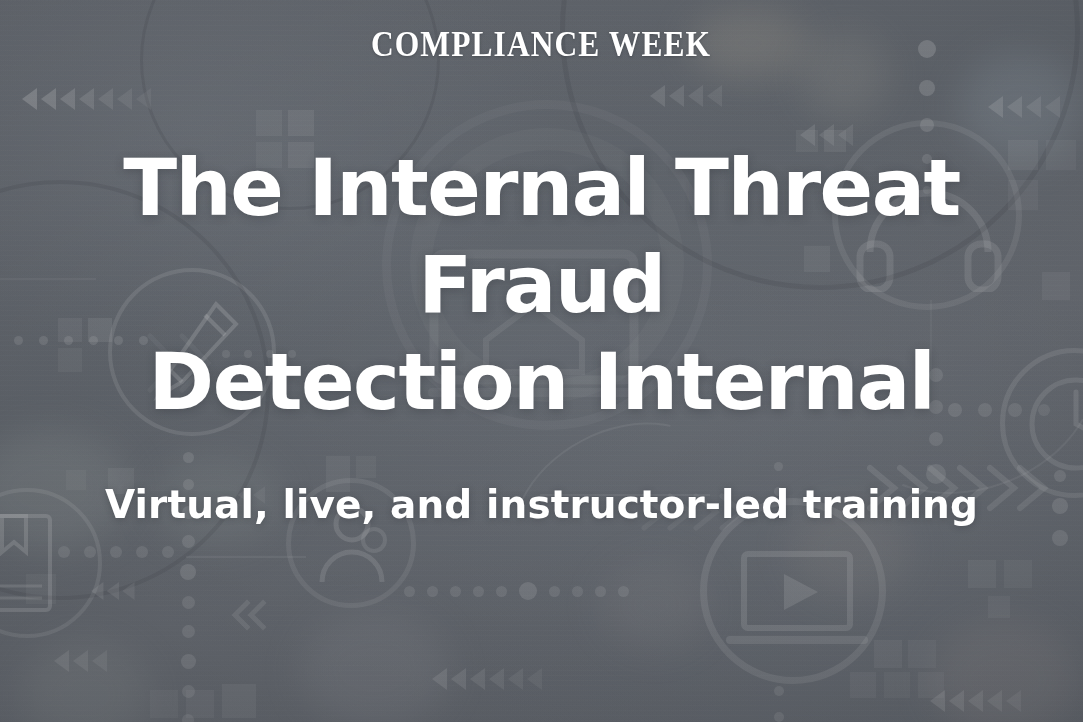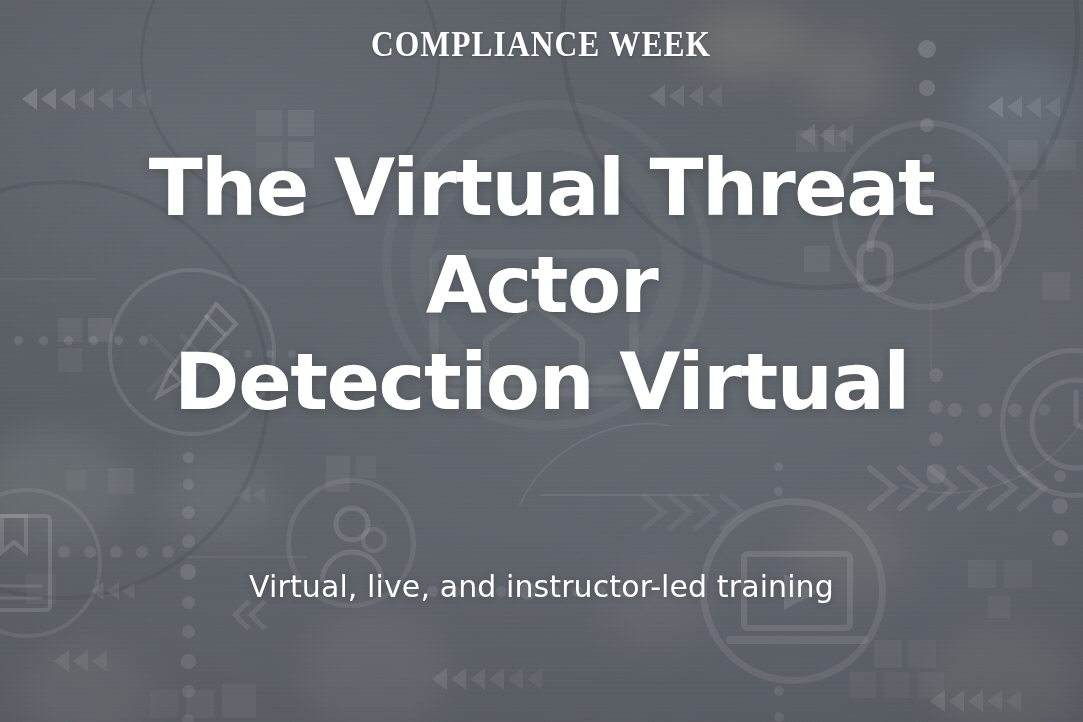--- a/index.html
+++ b/index.html
@@ -131,24 +131,23 @@
     font-weight: 700;
     font-size: 79px;
     line-height: 97px;
     letter-spacing: -1.5px;
     color: #ffffff;
     text-shadow: 0 2px 10px rgba(40,44,50,0.30);
   }
   .title .ln { display: block; }
 
   .subtitle {
-    margin-top: 86px;
     font-family: "DejaVu Sans", "Liberation Sans", sans-serif;
-    font-weight: 400;
-    font-size: 30px;
+    font-weight: 700;
+    font-size: 39px;
     line-height: 1.1;
     letter-spacing: 0.1px;
     color: #ffffff;
     text-shadow: 0 1px 6px rgba(40,44,50,0.34);
   }
 </style>
 </head>
 <body>
 
 <div class="banner">
@@ -451,20 +450,20 @@
   <div class="arcw" style="left:506px;top:430px;width:230px;height:170px;transform:rotate(-28deg);"></div>
   <div class="arcw" style="left:840px;top:290px;width:260px;height:200px;transform:rotate(160deg);"></div>
 
   <div class="veil"></div>
 
   <div class="content">
 
     <div class="logo">COMPLIANCE WEEK</div>
 
     <h1 class="title">
-      <span class="ln">The Virtual Threat Actor</span>
-      <span class="ln">Detection Virtual</span>
+      <span class="ln">The Internal Threat Fraud</span>
+      <span class="ln">Detection Internal</span>
     </h1>
 
     <div class="subtitle">Virtual, live, and instructor-led training</div>
 
   </div>
 </div>
 
 </body></html>

